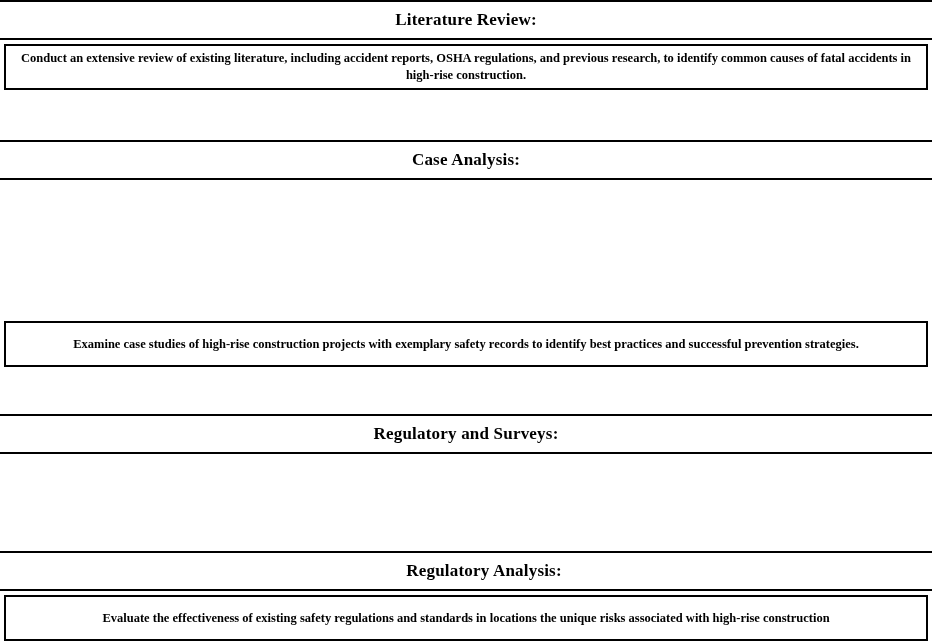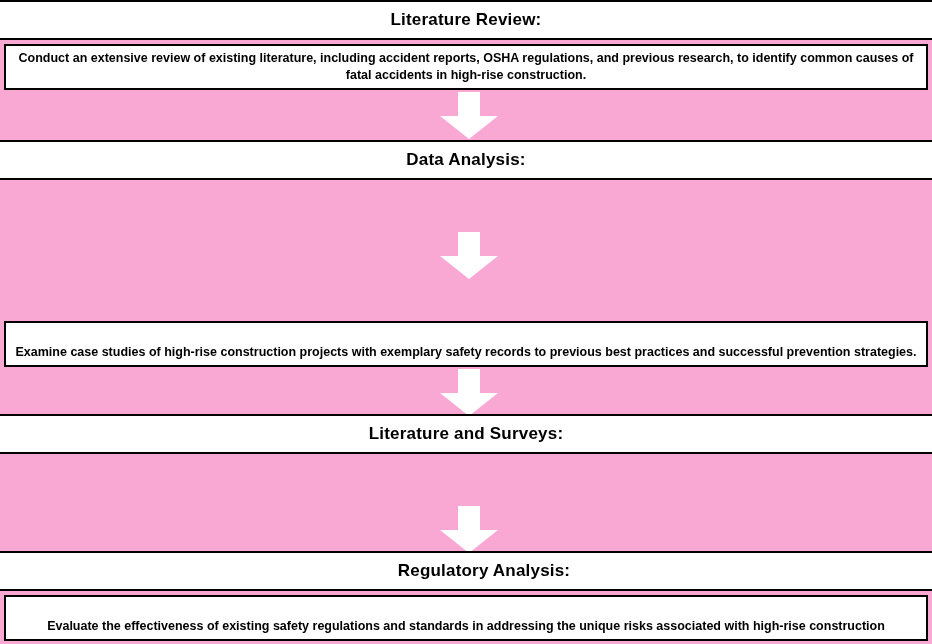--- a/index.html
+++ b/index.html
@@ -12,21 +12,22 @@
     width: 932px;
     height: 644px;
     overflow: hidden;
     font-family: "Liberation Sans", "DejaVu Sans", sans-serif;
   }
 
   #flowchart {
     position: relative;
     width: 932px;
     height: 644px;
-    background: #f9a8d4;
+    background: #ffffff;
+    font-family: Liberation Serif, serif;
   }
 
   
   .stage {
     position: absolute;
     left: 0;
     width: 932px;
   }
 
   
@@ -56,21 +57,21 @@
     background: #ffffff;
     color: #000000;
     font-weight: bold;
     font-size: 12.5px;
     line-height: 17px;
     text-align: center;
     box-sizing: border-box;
     padding: 4px 8px 4px 8px;
     border: 2px solid #000000;
     display: flex;
-    align-items: flex-end;
+    align-items: center;
     justify-content: center;
   }
   .stage-desc span {
     display: block;
     width: 100%;
   }
 
   
   .connector {
     position: absolute;
@@ -98,56 +99,56 @@
   </div>
 
   <div class="connector" style="top:92px;height:48px;">
     <svg viewBox="0 0 62 48" preserveAspectRatio="none">
       <polygon points="20,0 42,0 42,24 60,24 31,47 2,24 20,24" fill="#ffffff"></polygon>
     </svg>
   </div>
 
   <div class="stage" style="top:140px;height:92px;">
     <div class="stage-title" style="top:0px;height:40px;">
-      <span>Data Analysis:</span>
+      <span>Case Analysis:</span>
     </div>
   </div>
 
   <div class="connector" style="top:232px;height:48px;">
     <svg viewBox="0 0 62 48" preserveAspectRatio="none">
       <polygon points="20,0 42,0 42,24 60,24 31,47 2,24 20,24" fill="#ffffff"></polygon>
     </svg>
   </div>
 
   <div class="stage" style="top:277px;height:92px;">
     <div class="stage-desc" style="top:44px;height:46px;">
-      <span>Examine case studies of high-rise construction projects with exemplary safety records to previous best practices and successful prevention strategies.</span>
+      <span>Examine case studies of high-rise construction projects with exemplary safety records to identify best practices and successful prevention strategies.</span>
     </div>
   </div>
 
   <div class="connector" style="top:369px;height:48px;">
     <svg viewBox="0 0 62 48" preserveAspectRatio="none">
       <polygon points="20,0 42,0 42,24 60,24 31,47 2,24 20,24" fill="#ffffff"></polygon>
     </svg>
   </div>
 
   <div class="stage" style="top:414px;height:92px;">
     <div class="stage-title" style="top:0px;height:40px;">
-      <span>Literature and Surveys:</span>
+      <span>Regulatory and Surveys:</span>
     </div>
   </div>
 
   <div class="connector" style="top:506px;height:48px;">
     <svg viewBox="0 0 62 48" preserveAspectRatio="none">
       <polygon points="20,0 42,0 42,24 60,24 31,47 2,24 20,24" fill="#ffffff"></polygon>
     </svg>
   </div>
 
   <div class="stage" style="top:551px;height:90px;">
     <div class="stage-title" style="top:0px;height:40px;padding-left:36px;">
       <span>Regulatory Analysis:</span>
     </div>
     <div class="stage-desc" style="top:44px;height:46px;">
-      <span>Evaluate the effectiveness of existing safety regulations and standards in addressing the unique risks associated with high-rise construction</span>
+      <span>Evaluate the effectiveness of existing safety regulations and standards in locations the unique risks associated with high-rise construction</span>
     </div>
   </div>
 
 </div>
 
 </body></html>

